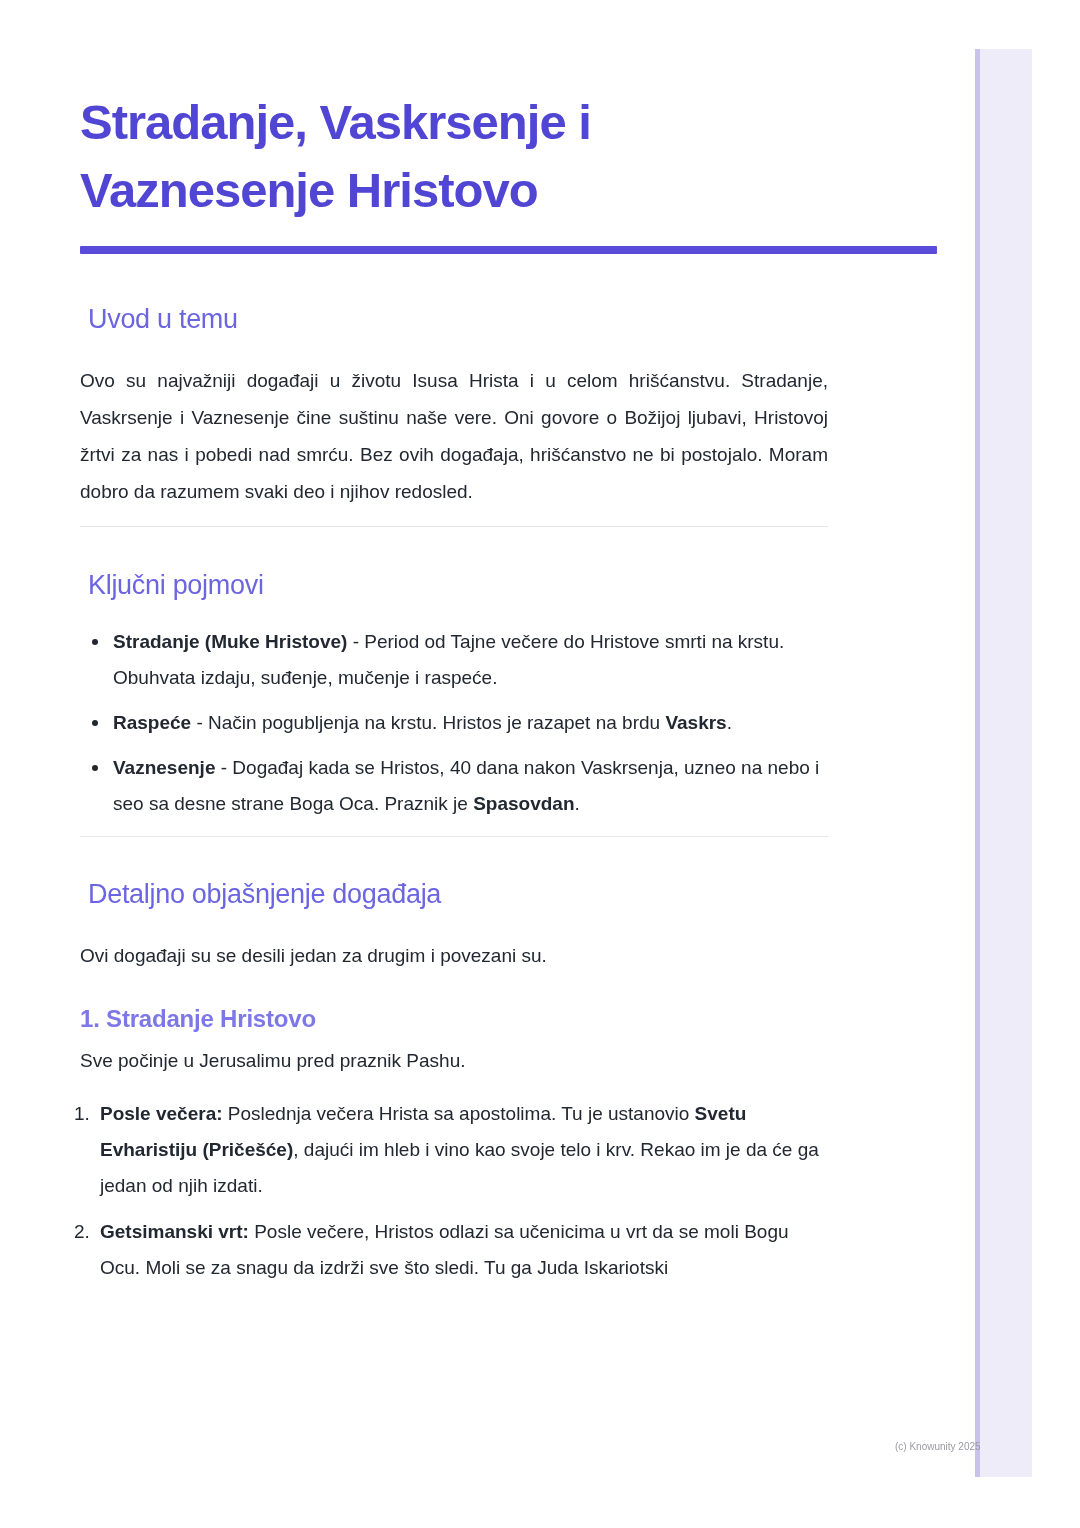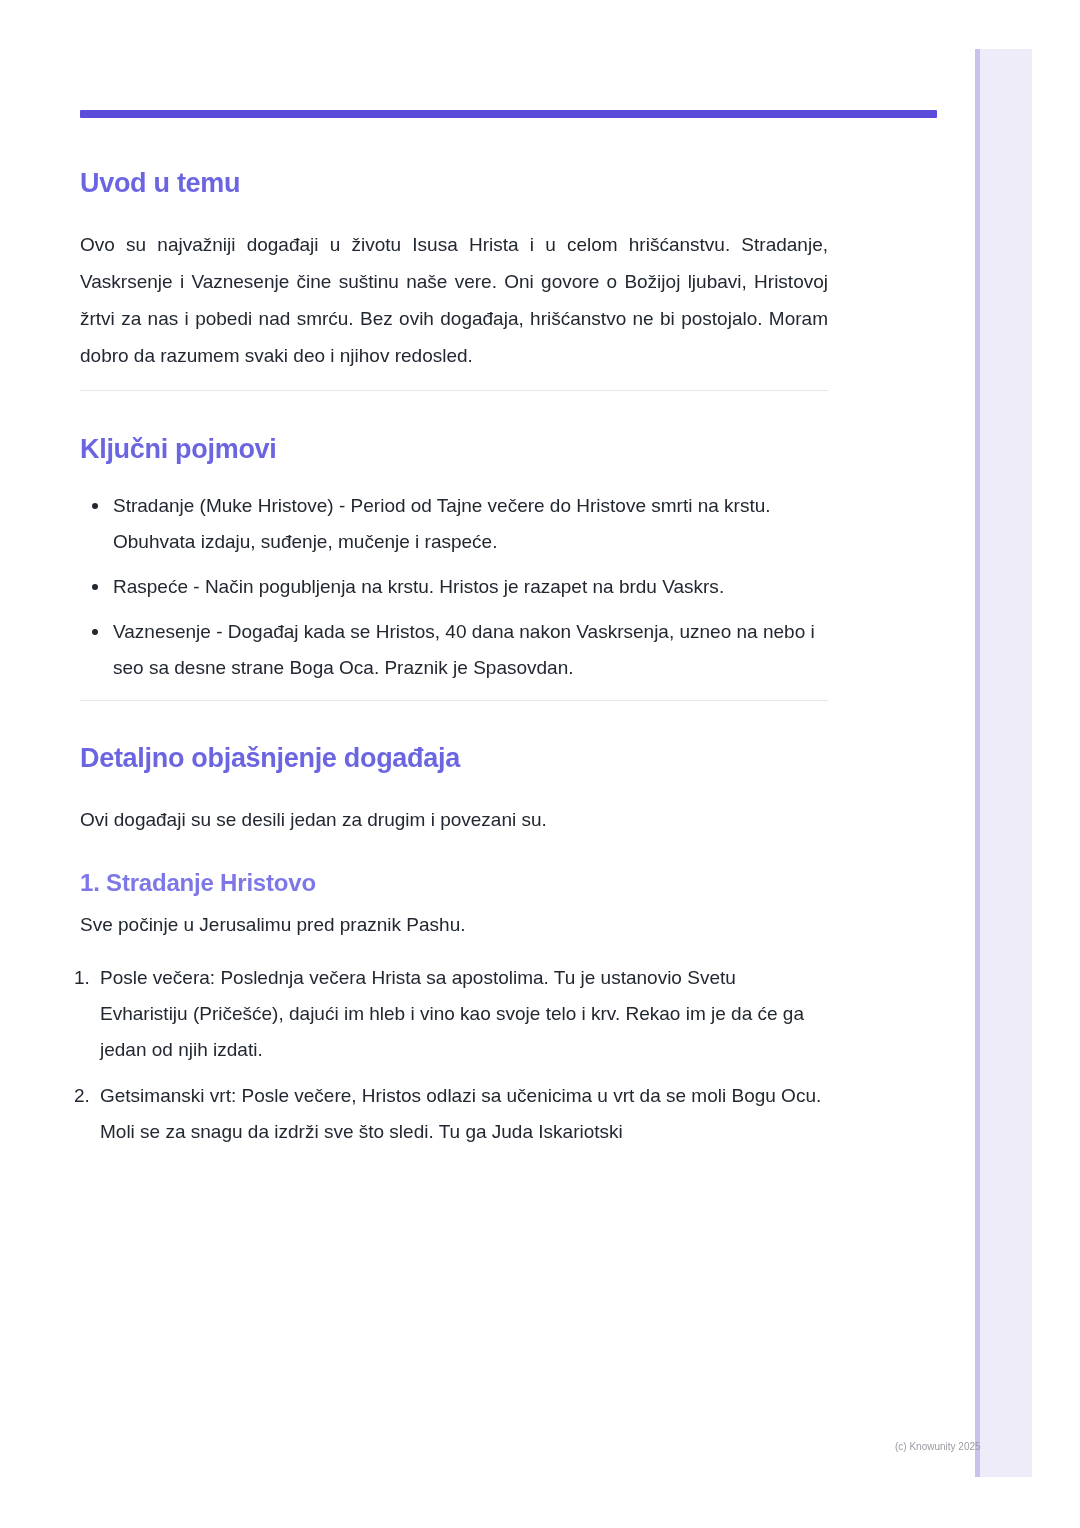--- a/index.html
+++ b/index.html
@@ -27,21 +27,21 @@
   h1{
     margin:0;font-size:49px;line-height:68px;font-weight:800;
     letter-spacing:-1px;color:var(--title);
   }
   h1 .tl{display:block;}
   .title-rule{
     margin-top:22px;height:8px;width:857px;background:var(--rule);
     border-radius:1px;
   }
   h2{
-    margin:0;font-size:27px;line-height:34px;font-weight:700;
+    margin:8px;font-size:27px;line-height:34px;font-weight:400;
     letter-spacing:-0.3px;color:var(--heading);
   }
   h2.mt-intro{margin-top:48px;}
   h2.mt-section{margin-top:41px;}
   h2.mt-details{margin-top:40px;}
   h3{
     margin:30px 0 0 0;font-size:24px;line-height:30px;font-weight:600;
     letter-spacing:-0.2px;color:var(--subheading);
   }
   p{
@@ -71,34 +71,38 @@
     counter-reset:ev;
   }
   ol.events li{
     position:relative;padding-left:20px;font-size:19px;line-height:36px;
     margin-bottom:10px;counter-increment:ev;
   }
   ol.events li::before{
     content:counter(ev) ".";position:absolute;left:-6px;top:0;
     font-weight:400;color:var(--body);
   }
-  b{font-weight:400;}
+  b{font-weight:700;}
   .watermark{
     position:absolute;left:895px;top:1438px;z-index:3;
     font-size:10px;line-height:18px;color:var(--watermark);
     white-space:nowrap;
   }
 </style>
 </head>
 <body>
 
 <div class="side-strip"></div>
 
 <div class="content">
 
+  <h1>
+    <span class="tl">Stradanje, Vaskrsenje i</span>
+    <span class="tl">Vaznesenje Hristovo</span>
+  </h1>
 
   <div class="title-rule"></div>
 
   <h2 class="mt-intro">Uvod u temu</h2>
 
   <p class="justified">Ovo su najvažniji događaji u životu Isusa Hrista i u celom hrišćanstvu. Stradanje, Vaskrsenje i Vaznesenje čine suštinu naše vere. Oni govore o Božijoj ljubavi, Hristovoj žrtvi za nas i pobedi nad smrću. Bez ovih događaja, hrišćanstvo ne bi postojalo. Moram dobro da razumem svaki deo i njihov redosled.</p>
 
   <div class="divider d1"></div>
 
   <h2 class="mt-section">Ključni pojmovi</h2>

